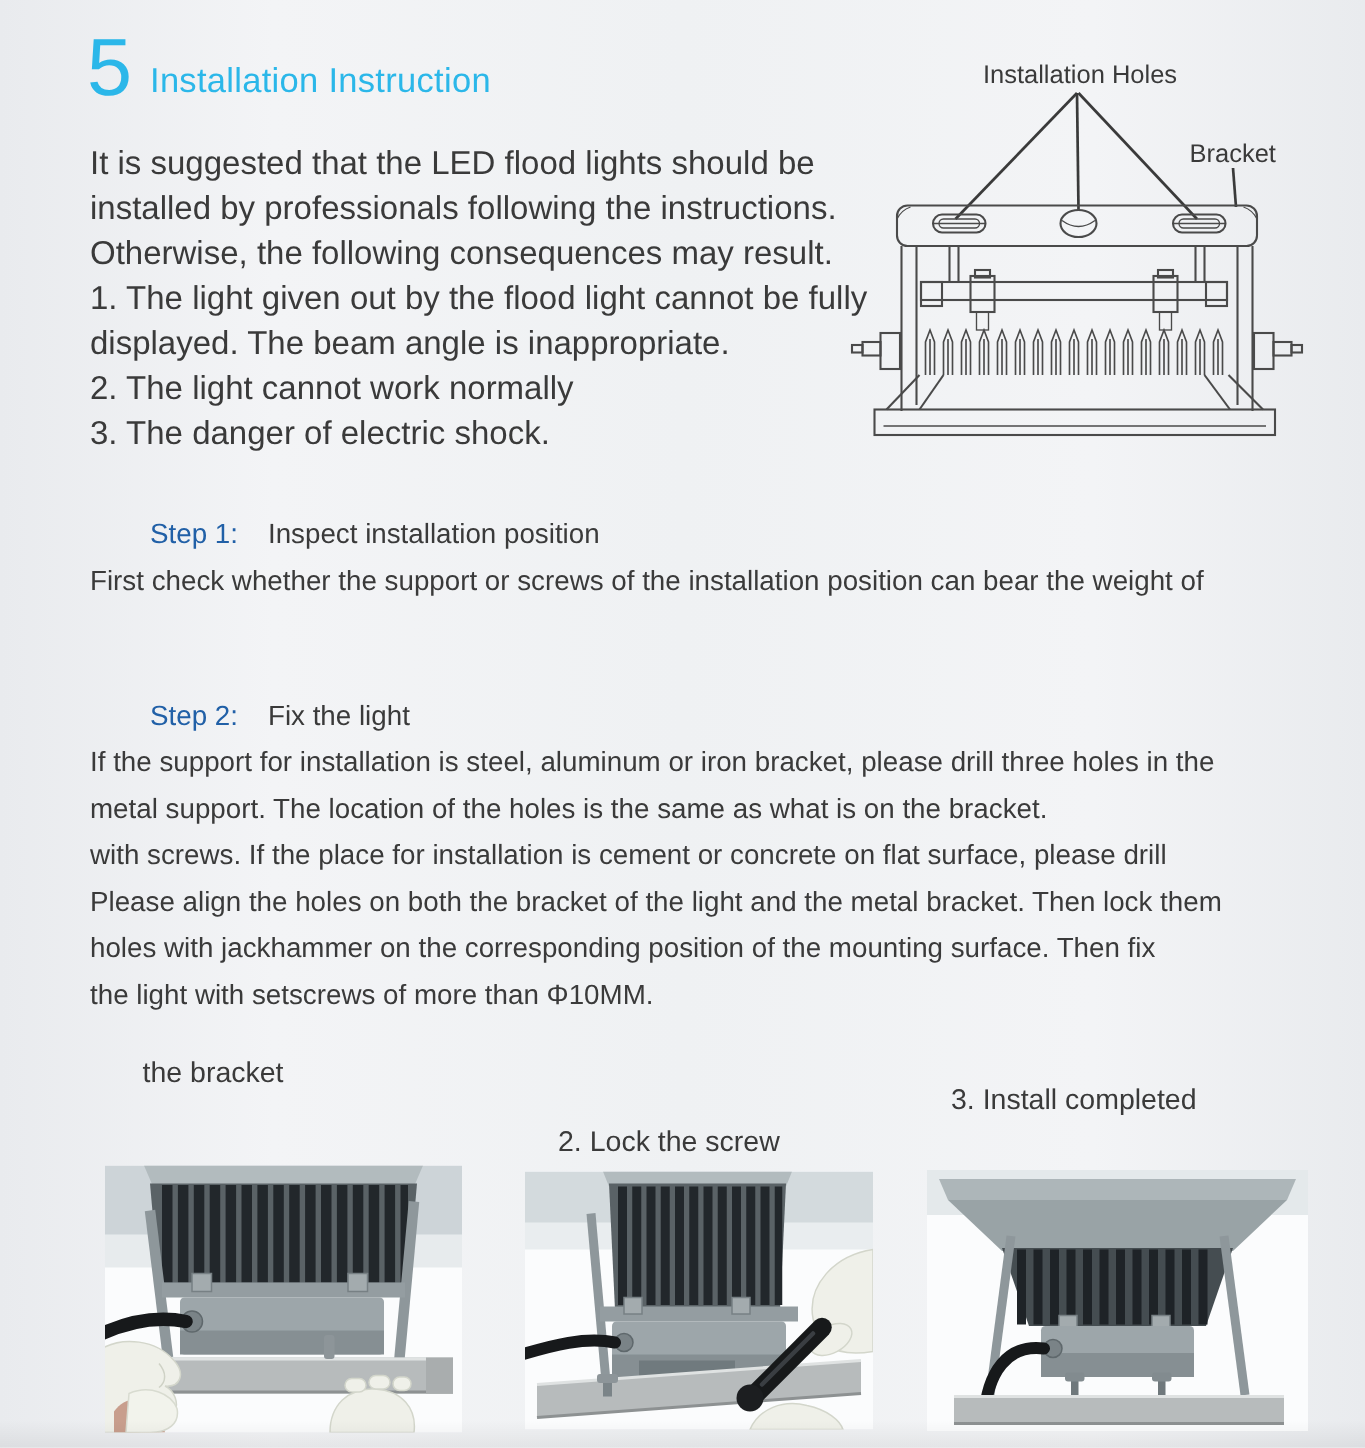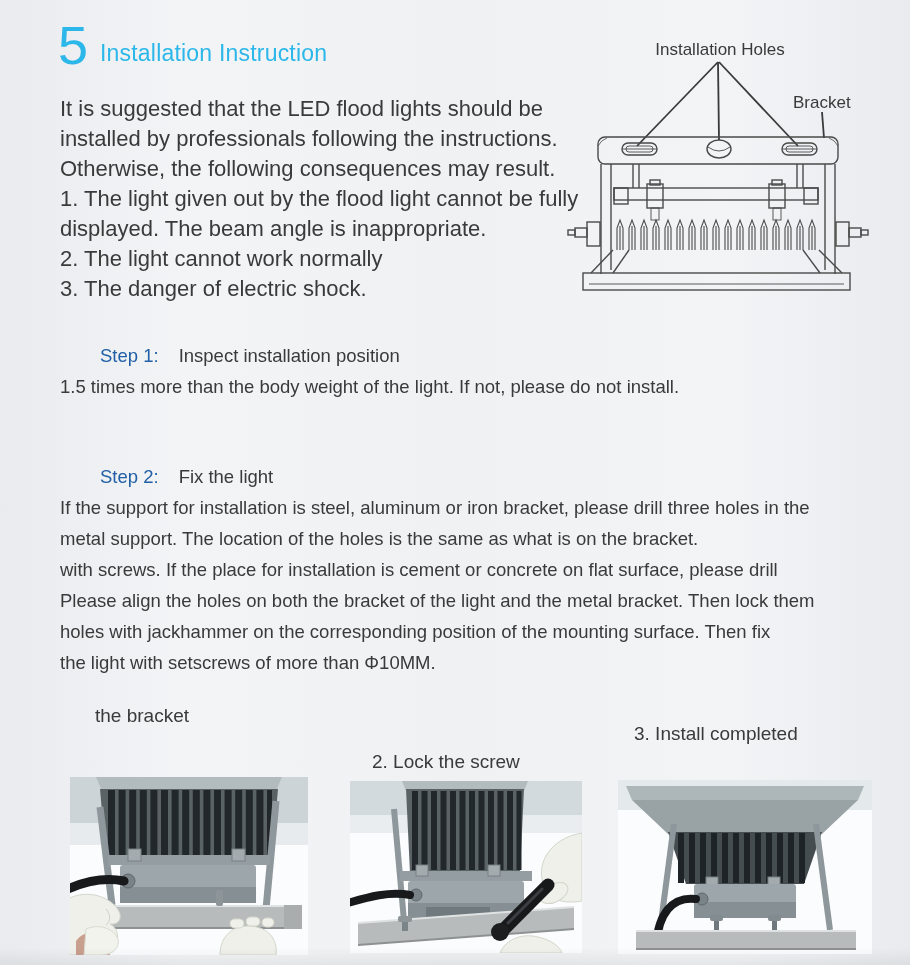--- a/index.html
+++ b/index.html
@@ -156,21 +156,21 @@
       </g>
     </g>
     <text x="155" y="33" text-anchor="middle">Installation Holes</text>
     <text x="228" y="86">Bracket</text>
   </svg>
 
   <div class="step s1">
     <div class="ln">
       <span class="step-label">Step 1:</span><span class="step-title">Inspect installation position</span>
     </div>
-    <div class="ln">1.5 times more than the body weight of the light. If not, please do not install.</div>
+    <div class="ln">First check whether the support or screws of the installation position can bear the weight of</div>
   </div>
 
   <div class="step s2">
     <div class="ln">
       <span class="step-label">Step 2:</span><span class="step-title">Fix the light</span>
     </div>
     <div class="ln">If the support for installation is steel, aluminum or iron bracket, please drill three holes in the</div>
     <div class="ln">metal support. The location of the holes is the same as what is on the bracket.</div>
     <div class="ln">with screws. If the place for installation is cement or concrete on flat surface, please drill</div>
     <div class="ln">Please align the holes on both the bracket of the light and the metal bracket. Then lock them</div>

